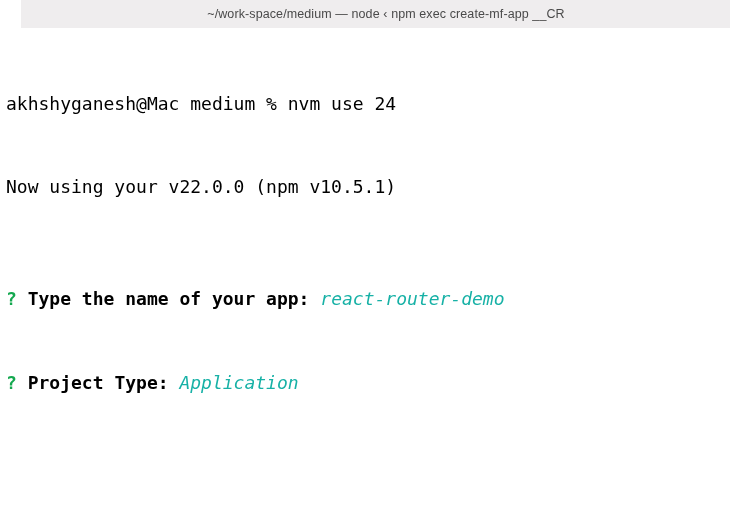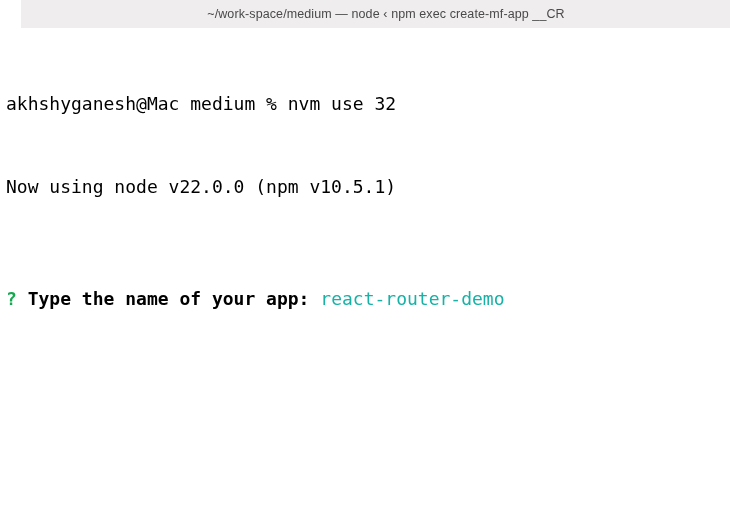--- a/index.html
+++ b/index.html
@@ -29,35 +29,36 @@
     margin-left: 21px;
   }
   .term {
     padding: 6px 4px 0 6px;
     white-space: pre;
   }
   .row {
     display: block;
   }
   .bold { font-weight: 700; }
-  .cyan { color: #17b1a6; }
+  .cyan { color: #17b1a6; font-style: italic; }
   .green { color: #14a84f; }
 </style>
 </head>
 <body>
 
 <div class="titlebar">
   <span>~/work-space/medium — node ‹ npm exec create-mf-app __CR</span>
 </div>
 
 <div class="term">
-  <span class="row"><span>akhshyganesh@Mac medium % </span><span>nvm use 32</span></span>
-  <span class="row"><span>Now using node v22.0.0 (npm v10.5.1)</span></span>
+  <span class="row"><span>akhshyganesh@Mac medium % </span><span>nvm use 24</span></span>
+  <span class="row"><span>Now using your v22.0.0 (npm v10.5.1)</span></span>
 
   <span class="row"><span class="green bold">?</span><span class="bold"> Type the name of your app:</span><span class="cyan"> react-router-demo</span></span>
+  <span class="row"><span class="green bold">?</span><span class="bold"> Project Type:</span><span class="cyan"> Application</span></span>
   
   
 
   
   
   
   
   
   
   

